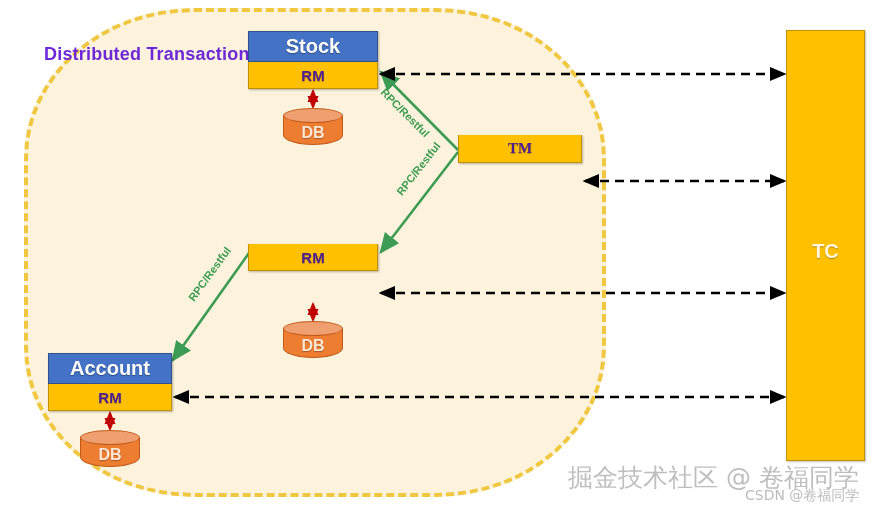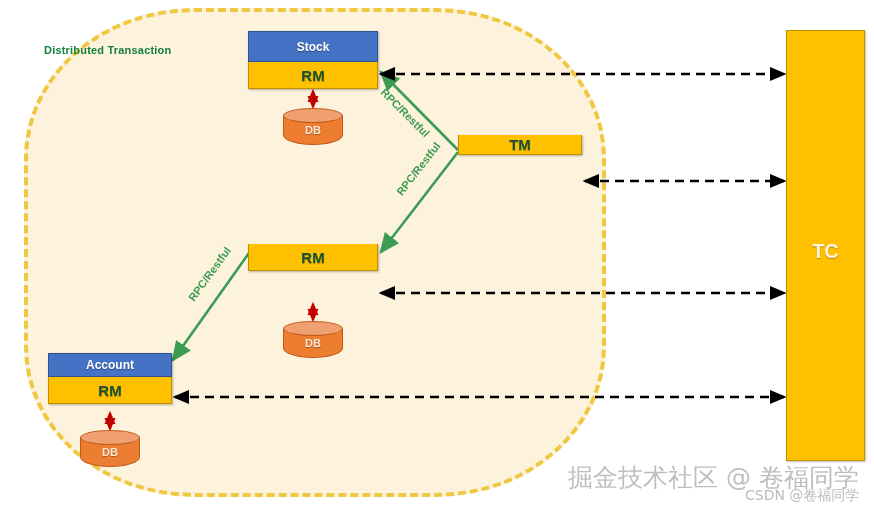--- a/index.html
+++ b/index.html
@@ -26,69 +26,69 @@
     height: 489px;
     background: #FDF3DC;
     border: 4px dashed #EFC740;
     border-radius: 170px / 150px;
     box-sizing: border-box;
   }
   #dt-title {
     position: absolute;
     left: 44px;
     top: 44px;
-    font-size: 11px;
-    font-weight: bold;
-    color: #15803d;
+    font-size: 18px;
+    font-weight: bold;
+    color: #6d28d9;
     letter-spacing: 0.2px;
     white-space: nowrap;
   }
   
   .node {
     position: absolute;
     box-sizing: border-box;
     box-shadow: 1px 1px 2px rgba(0,0,0,0.28);
   }
   .node-head {
     background: #4472C4;
     border: 1px solid #2F528F;
     box-sizing: border-box;
     color: #FFFFFF;
     font-weight: bold;
-    font-size: 12px;
+    font-size: 20px;
     display: flex;
     align-items: center;
     justify-content: center;
     text-shadow: 0 1px 1px rgba(0,0,0,0.35);
   }
   .node-body {
     background: #FFC000;
     border: 1px solid #BF9000;
     border-top: none;
     box-sizing: border-box;
-    color: #14532d;
+    color: #4c1d95;
     font-weight: bold;
     font-size: 15px;
     display: flex;
     align-items: center;
     justify-content: center;
     text-shadow: 0 1px 1px rgba(0,0,0,0.3);
   }
   
   #node-stock    { left: 248px; top: 31px;  width: 130px; }
   #node-business { left: 458px; top: 135px; width: 124px; }
   #node-order    { left: 248px; top: 244px; width: 130px; }
   #node-account  { left: 48px;  top: 353px; width: 124px; }
   #node-stock    .node-head { height: 31px; }
   #node-stock    .node-body { height: 27px; }
   #node-business .node-head { height: 31px; }
-  #node-business .node-body { height: 20px; }
+  #node-business .node-body { height: 28px; font-family: Liberation Serif, serif; }
   #node-order    .node-head { height: 31px; }
   #node-order    .node-body { height: 27px; }
-  #node-account  .node-head { height: 24px; }
+  #node-account  .node-head { height: 31px; }
   #node-account  .node-body { height: 27px; }
 
   
   #tc-bar {
     position: absolute;
     left: 786px;
     top: 30px;
     width: 79px;
     height: 431px;
     background: #FFC000;
@@ -131,21 +131,21 @@
     border: 1px solid #C05A1B;
     border-radius: 50%;
     box-sizing: border-box;
   }
   .db-text {
     position: absolute;
     left: 0; top: 16px;
     width: 60px;
     text-align: center;
     color: #FFE7D4;
-    font-size: 11px;
+    font-size: 16px;
     font-weight: bold;
     text-shadow: 0 1px 1px rgba(0,0,0,0.3);
   }
   #db-stock   { left: 283px; top: 108px; }
   #db-order   { left: 283px; top: 321px; }
   #db-account { left: 80px;  top: 430px; }
 
   
   #wires {
     position: absolute;

